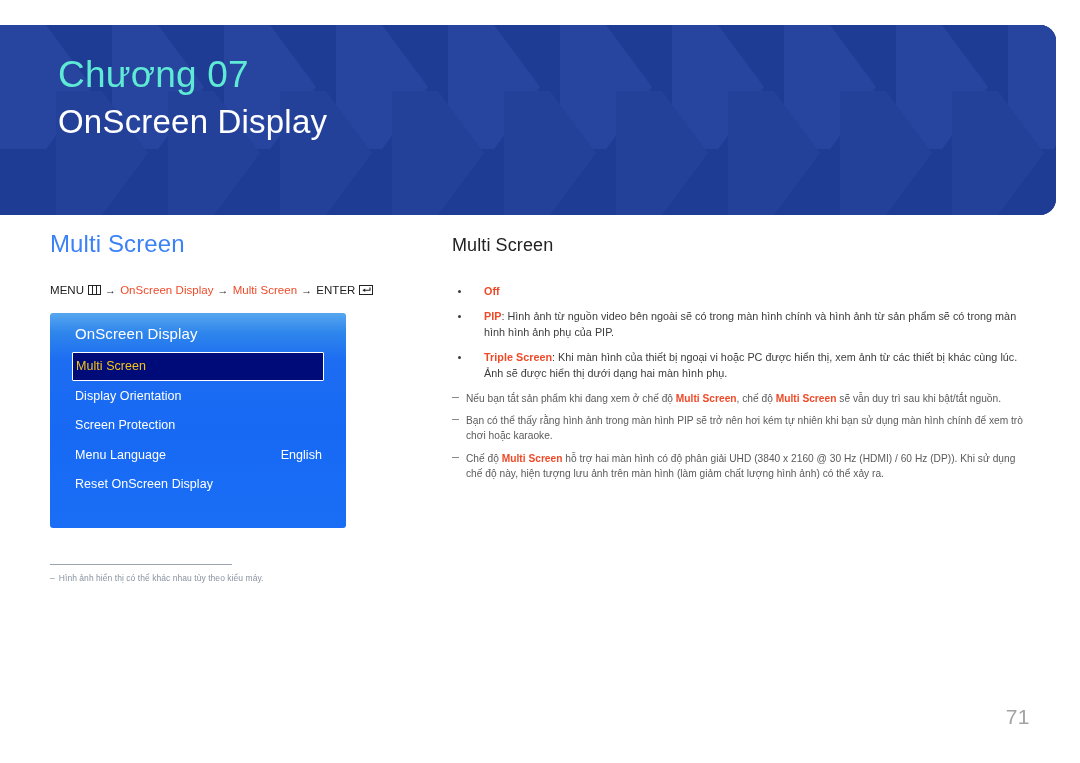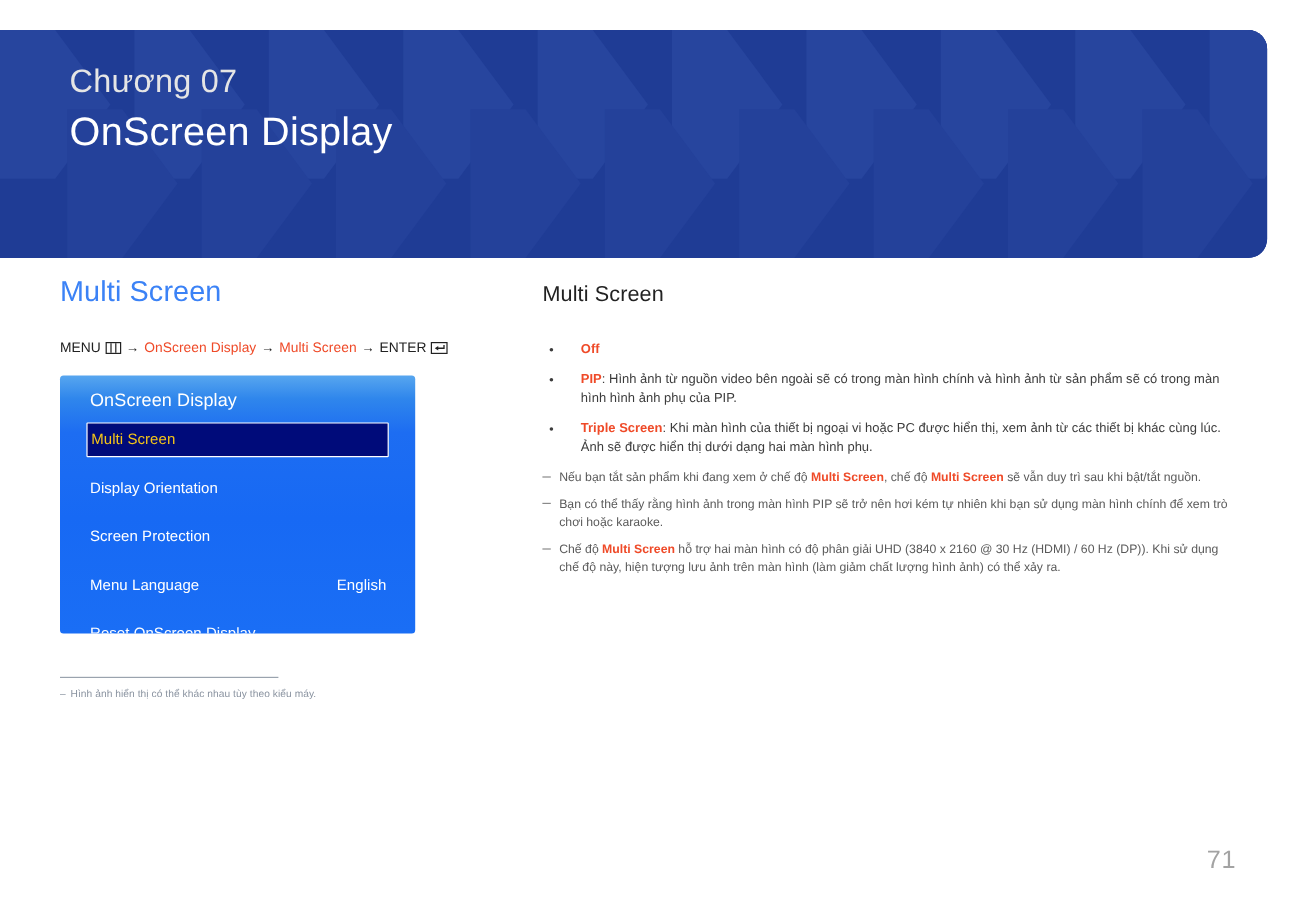--- a/index.html
+++ b/index.html
@@ -37,22 +37,22 @@
     width: 100%;
     height: 100%;
   }
   .banner-text {
     position: absolute;
     left: 58px;
     top: 27px;
     z-index: 2;
   }
   .chapter-label {
-    color: #e5e5e5;
-    font-size: 27px;
+    color: #5eead4;
+    font-size: 37px;
     font-weight: 400;
     letter-spacing: 0.2px;
     line-height: 1.25;
   }
   .chapter-title {
     color: #ffffff;
     font-size: 33px;
     font-weight: 400;
     letter-spacing: 0.2px;
     line-height: 1.35;
@@ -158,21 +158,20 @@
   .osd-list { list-style: none; }
   .osd-item {
     height: 29.5px;
     display: flex;
     align-items: center;
     padding-left: 25px;
     padding-right: 24px;
     font-size: 12.5px;
     color: #ffffff;
     letter-spacing: 0.05px;
-    margin-top: 11px;
   }
   .osd-item .osd-label { flex: 1 1 auto; }
   .osd-item .osd-value { flex: 0 0 auto; color: #ffffff; }
   .osd-item.selected {
     margin: 0 22px 0 22px;
     padding-left: 3px;
     padding-right: 3px;
     background: #000b7a;
     border: 1.6px solid #ffffff;
     border-radius: 1px;

